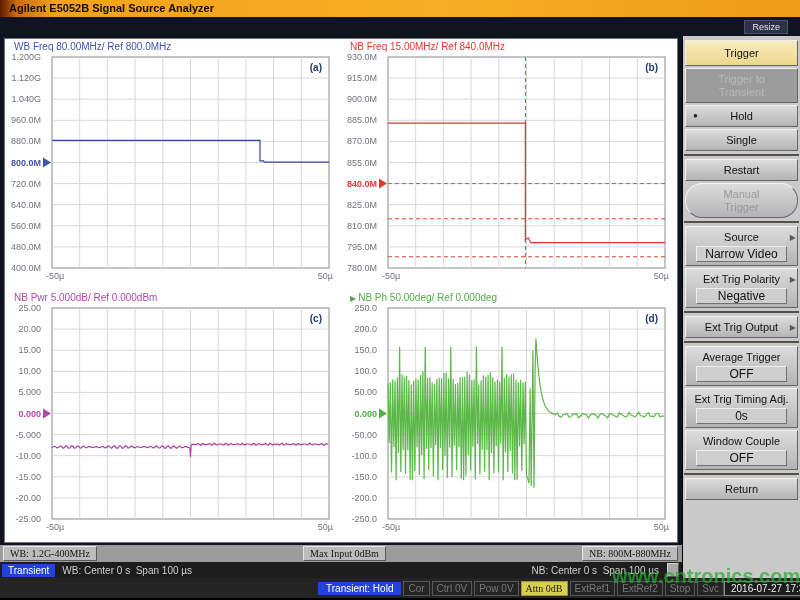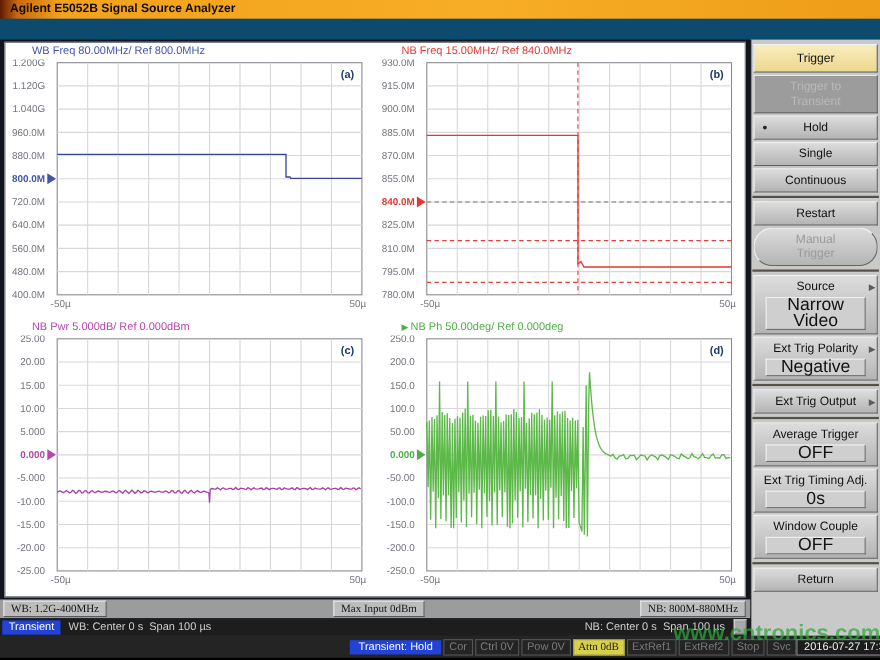--- a/index.html
+++ b/index.html
@@ -1,44 +1,44 @@
 <!DOCTYPE html>
 <html><head>
 <meta charset="utf-8">
 <style>
   html,body{margin:0;padding:0;background:#000;}
   #screen{position:relative;width:800px;height:600px;overflow:hidden;
-    font-family:"Liberation Sans",sans-serif;background:#0c4a6e;}
+    font-family:"Liberation Sans",sans-serif;background:#4c1d95;}
   
   .title-bar{position:absolute;left:0;top:0;width:800px;height:17px;
     background:linear-gradient(90deg,#5f1a02 0%,#c96a10 2%,#f2a21c 7%,#f7ad25 55%,#ee9d18 100%);
     color:#140c00;font-size:11px;font-weight:bold;line-height:17px;padding-left:9px;box-sizing:border-box;}
   
   .menu-strip{position:absolute;left:0;top:17px;width:800px;height:19px;background:#10141f;}
   .resize-btn{position:absolute;right:12px;top:3px;background:#2c3347;border:1px solid #4a5166;
     color:#e8e8e8;font-size:9px;padding:1px 7px;}
   
   .graph-panel{position:absolute;left:0;top:36px;width:682px;height:509px;background:#10141f;}
   .graph-white{position:absolute;left:4px;top:2px;width:674px;height:505px;background:#ffffff;
     border:1px solid #6f6f78;box-sizing:border-box;display:grid;
     grid-template-columns:336px 336px;grid-template-rows:251px 251px;}
   .plot{position:relative;}
-  .plot-title{height:15px;font-size:10px;padding-left:24px;padding-top:2px;box-sizing:border-box;white-space:nowrap;}
+  .plot-title{height:15px;font-size:10px;padding-left:9px;padding-top:2px;box-sizing:border-box;white-space:nowrap;}
   .plot-title .tprefix{font-size:8px;margin-right:2px;}
   
   .sidebar{position:absolute;left:682px;top:36px;width:118px;height:542px;background:#c9c9c9;
     box-sizing:border-box;border-left:1px solid #000;padding:2px 1px;}
   .skey{position:relative;margin:2px 1px 2px 1px;background:linear-gradient(#dcdcdc,#b4b4b4);
     border-top:1px solid #f2f2f2;border-left:1px solid #f2f2f2;border-right:1px solid #666;border-bottom:1px solid #666;
     color:#111;font-size:11px;text-align:center;padding:4px 2px 3px 2px;}
   .skey .line{line-height:13px;}
   .skey-title{background:linear-gradient(#f9edbd,#ecd78e);padding:6px 2px;}
   .skey.dis-dark{background:#9c9c9c;color:#b9b9b9;}
   .skey.dis{color:#9a9a9a;border-radius:17px;}
-  .skey-value{margin:2px auto 0 auto;width:84%;background:#cfcfcf;font-size:16px;line-height:14px;
+  .skey-value{margin:2px auto 0 auto;width:84%;background:#cfcfcf;font-size:12px;line-height:14px;
     border-top:1px solid #efefef;border-left:1px solid #efefef;border-right:1px solid #707070;border-bottom:1px solid #707070;}
   .skey .bullet{position:absolute;left:7px;top:50%;margin-top:-5px;font-size:8px;color:#222;}
   .skey .skey-arrow{position:absolute;right:1px;top:6px;font-size:8px;color:#5c5c5c;}
   .sep{height:2px;background:#55504a;margin:3px 0;}
   
   .band-bar{position:absolute;left:0;top:545px;width:682px;height:17px;background:#9c9c9c;font-family:Liberation Serif, serif;}
   .band-box{position:absolute;top:1px;height:15px;background:#bcbcbc;color:#141414;font-size:10px;
     line-height:14px;padding:0 6px;box-sizing:border-box;
     border-top:1px solid #e8e8e8;border-left:1px solid #e8e8e8;border-right:1px solid #5a5a5a;border-bottom:1px solid #5a5a5a;}
   
@@ -64,20 +64,23 @@
 </style>
 </head>
 <body>
 
 <div id="screen">
 
   <div class="title-bar">
     <span>Agilent E5052B Signal Source Analyzer</span>
   </div>
 
+  <div class="menu-strip">
+    <span class="resize-btn">Resize</span>
+  </div>
 
   <div class="graph-panel">
     <div class="graph-white" id="plots">
         <div class="plot"><div class="plot-title" style="color: rgb(64, 86, 172);"><span>WB Freq 80.00MHz/ Ref 800.0MHz</span></div><svg width="336" height="236">
             <rect x="47" y="3" width="277" height="211" fill="#ffffff" stroke="#8a8a92" stroke-width="1"></rect>
             <line x1="74.7" y1="3" x2="74.7" y2="214" stroke="#d8d8dc" stroke-width="1"></line>
             <line x1="47" y1="24.1" x2="324" y2="24.1" stroke="#d8d8dc" stroke-width="1"></line>
             <line x1="102.4" y1="3" x2="102.4" y2="214" stroke="#d8d8dc" stroke-width="1"></line>
             <line x1="47" y1="45.2" x2="324" y2="45.2" stroke="#d8d8dc" stroke-width="1"></line>
             <line x1="130.1" y1="3" x2="130.1" y2="214" stroke="#d8d8dc" stroke-width="1"></line>
@@ -235,23 +238,20 @@
         <div class="line">Trigger to</div>
         <div class="line">Transient</div>
       </div>
       <div class="skey">
         <div class="line">Hold</div>
         <span class="bullet">●</span>
       </div>
       <div class="skey">
         <div class="line">Single</div>
       </div>
-      <div class="skey">
-        <div class="line">Continuous</div>
-      </div>
       <div class="sep"></div>
       <div class="skey">
         <div class="line">Restart</div>
       </div>
       <div class="skey dis">
         <div class="line">Manual</div>
         <div class="line">Trigger</div>
       </div>
       <div class="sep"></div>
       <div class="skey">

